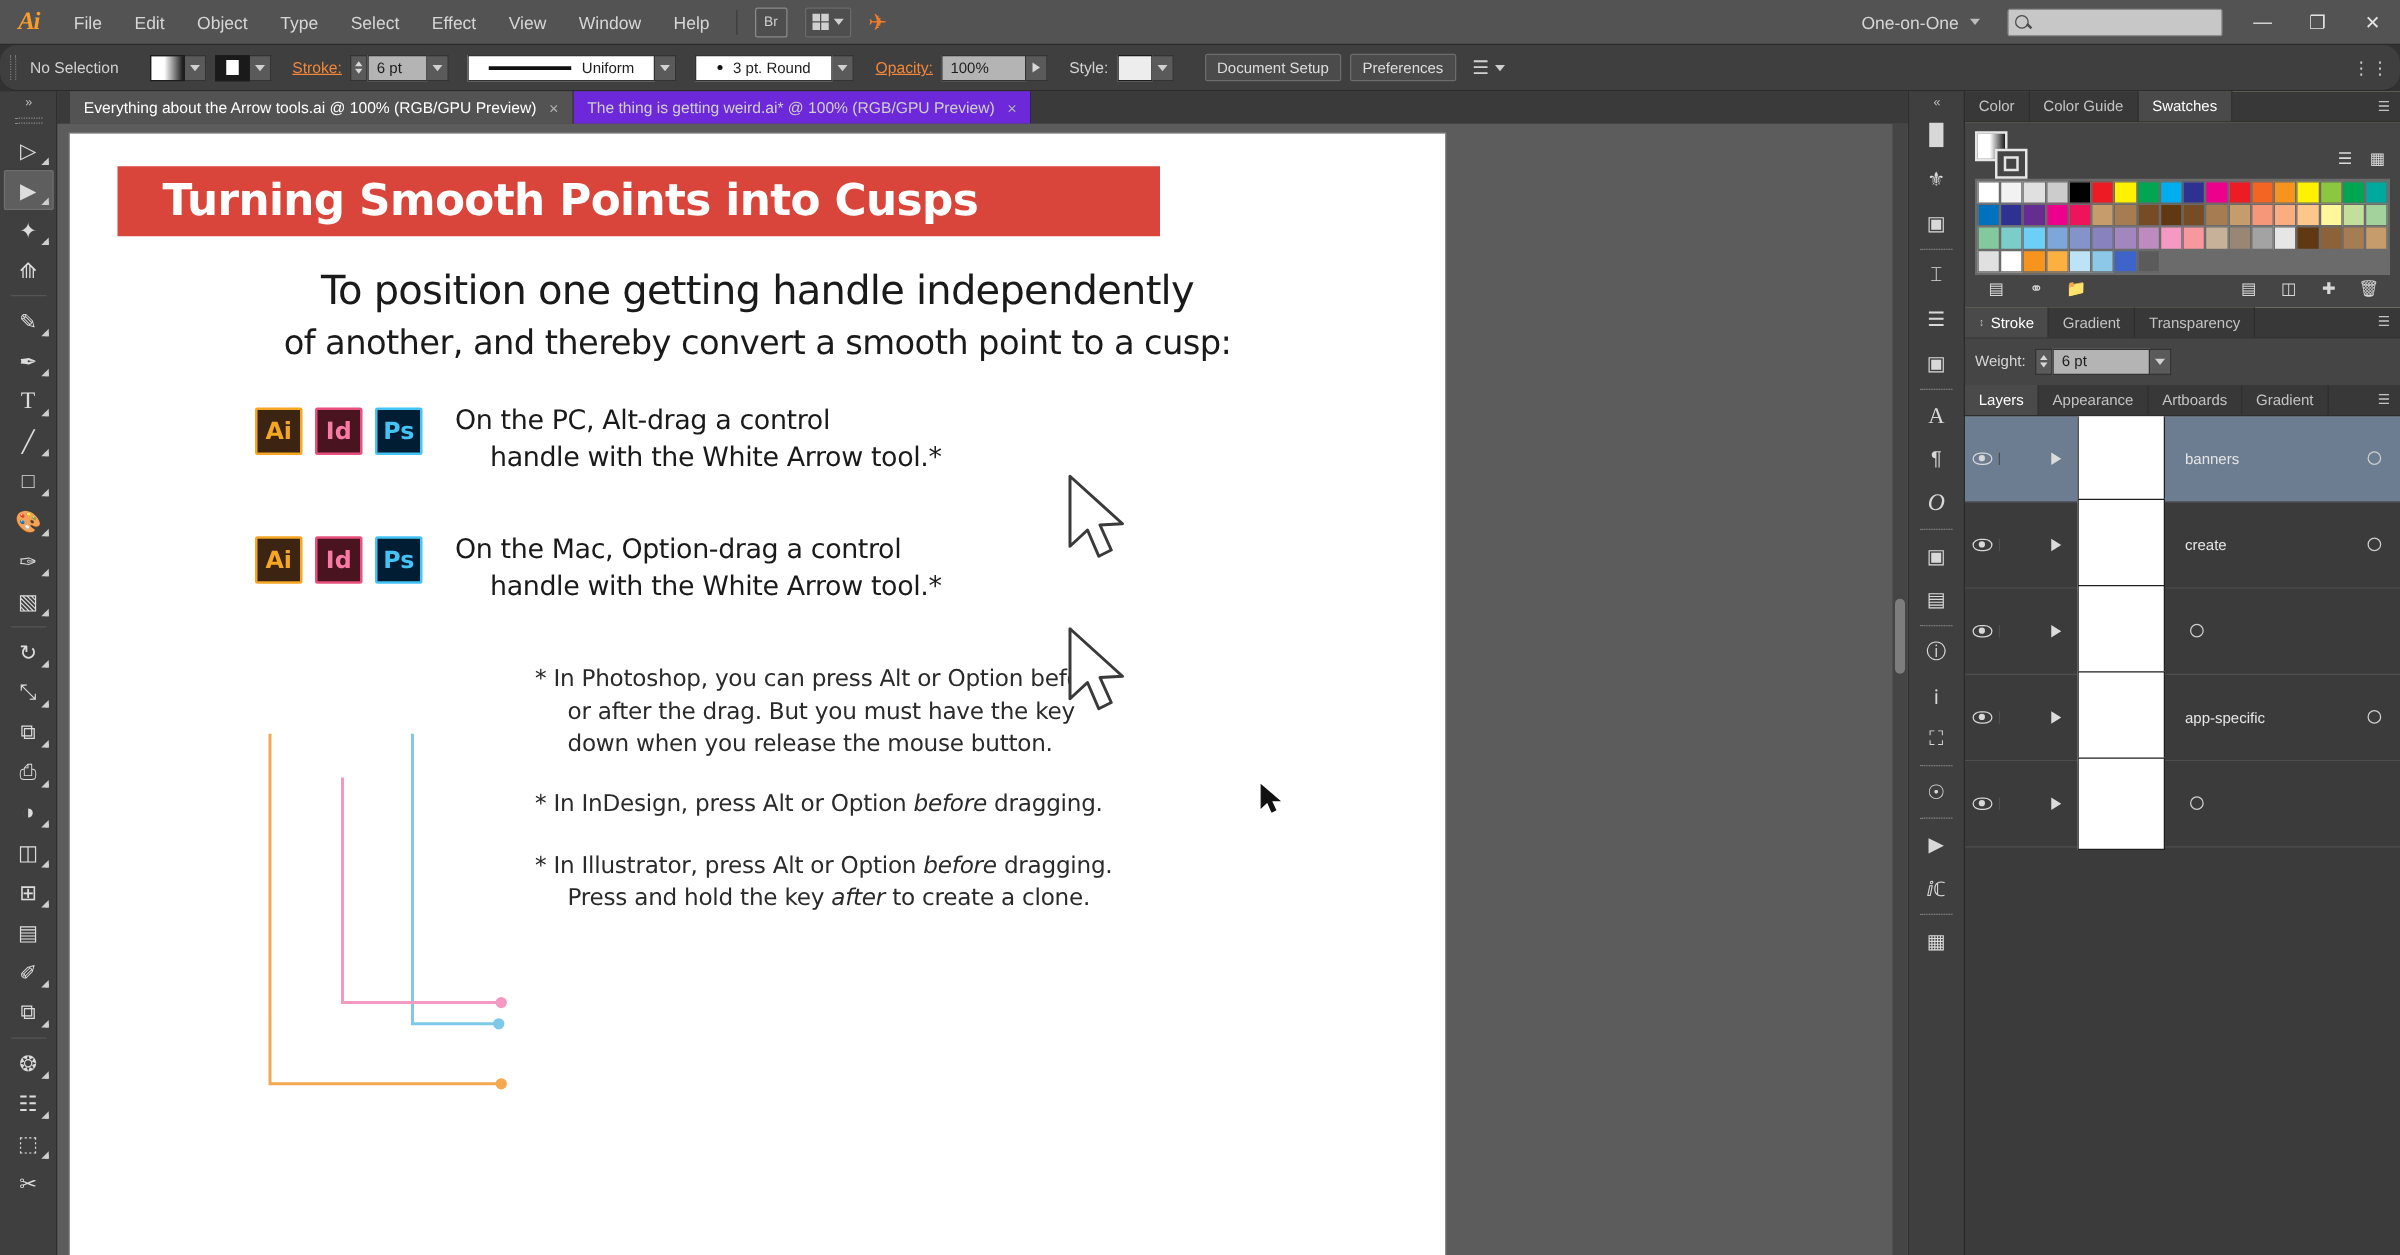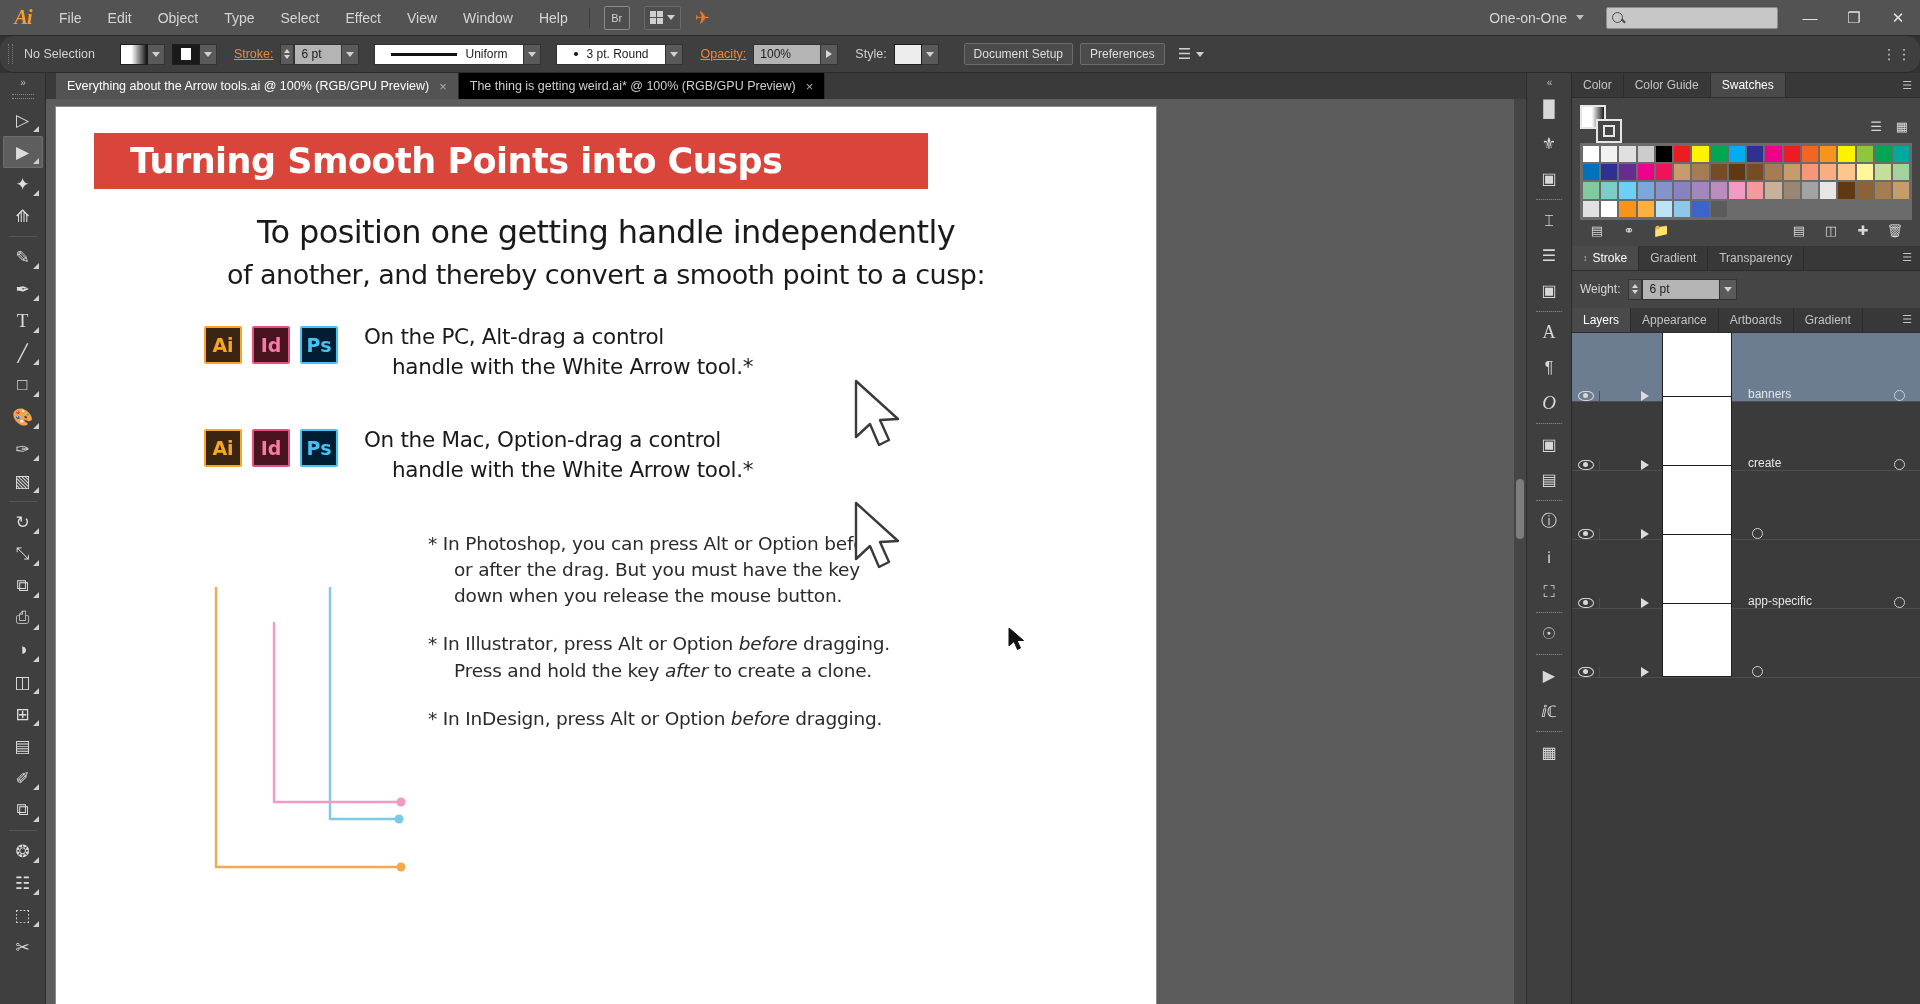--- a/index.html
+++ b/index.html
@@ -133,21 +133,21 @@
     border-left: 3px solid transparent; border-top: 3px solid transparent; border-bottom: 3px solid #cfcfcf;
     border-right: 3px solid #cfcfcf;
   }
   .tb-div { width: 28px; height: 1px; background: #565656; margin: 4px 0; flex: 0 0 1px; }
 
   
   .canvaswrap { flex: 1; position: relative; background: #4b4b4b; min-width: 0; display: flex; flex-direction: column; justify-content: flex-end; }
   .tabstrip { height: 26px; background: #3a3a3a; display: flex; align-items: flex-end; flex: 0 0 26px; padding-left: 10px; }
   .doctab {
     height: 26px; display: flex; align-items: center; gap: 10px; padding: 0 11px;
-    font-size: 12.5px; color: #cfcfcf; background: #000000; border-right: 1px solid #2c2c2c;
+    font-size: 12.5px; color: #cfcfcf; background: #6d28d9; border-right: 1px solid #2c2c2c;
     white-space: nowrap;
   }
   .doctab.active { background: #535353; color: #ffffff; }
   .tab-x { color: #b0b0b0; font-size: 13px; }
 
   .canvas {
     flex: 1; background: #5c5c5c; position: relative; overflow: hidden;
     display: flex; justify-content: flex-start;
   }
   .artboard {
@@ -242,21 +242,21 @@
   .sw-foot { height: 22px; background: #454545; display: flex; align-items: center; gap: 12px; padding: 0 7px; color: #d0d0d0; font-size: 12px; }
   .sw-foot .sp { margin-left: auto; }
 
   
   .stroke-panel { background: #454545; padding: 8px; display: flex; align-items: center; gap: 8px; }
   .stroke-lbl { color: #d6d6d6; font-size: 12px; }
 
   
   .layers-body { flex: 1; background: #3b3b3b; overflow: hidden; }
   .layer-row {
-    display: flex; align-items: flex-end; height: 69px; border-bottom: 1px solid #4e4e4e;
+    display: flex; align-items: center; height: 69px; border-bottom: 1px solid #4e4e4e;
     background: #3b3b3b;
   }
   .layer-row.selected { background: #6c7c91; }
   .eye-col { width: 28px; display: flex; align-items: center; justify-content: center; border-right: 1px solid #4e4e4e; }
   .lock-col { width: 26px; border-right: 1px solid #4e4e4e; }
   .color-bar { width: 6px; flex: 0 0 6px; }
   .tri-col { width: 26px; display: flex; align-items: center; justify-content: center; }
   .thumb-col { width: 78px; display: flex; align-items: center; justify-content: center; }
   .thumb {
     width: 70px; height: 74px; background: #fff; border: 1px solid #1f1f1f; position: relative; overflow: hidden;
@@ -482,25 +482,25 @@
             </div>
           </div>
 
           <div class="foot-wrap">
             <div class="foot">
               <span>* In Photoshop, you can press Alt or Option before</span>
               <span class="ind2">or after the drag. But you must have the key</span>
               <span class="ind2">down when you release the mouse button.</span>
             </div>
             <div class="foot">
+              <span>* In InDesign, press Alt or Option </span><i>before</i><span> dragging.</span>
+            </div>
+            <div class="foot">
               <span>* In Illustrator, press Alt or Option </span><i>before</i><span> dragging.</span>
               <span class="ind2"><span>Press and hold the key </span><i>after</i><span> to create a clone.</span></span>
-            </div>
-            <div class="foot">
-              <span>* In InDesign, press Alt or Option </span><i>before</i><span> dragging.</span>
             </div>
           </div>
 
           <svg class="connector" style="left:0;top:0;width:1100px;height:820px" viewBox="0 0 1100 820">
             <path d="M274,480 L274,712 L342,712" stroke="#7ec8e8" stroke-width="2.4" fill="none"></path>
             <circle cx="343" cy="712" r="4.5" fill="#7ec8e8"></circle>
             <path d="M218,480 L218,660 L344,660" stroke="#f49ac2" stroke-width="2.4" fill="none" transform="translate(0,35)"></path>
             <circle cx="345" cy="695" r="4.5" fill="#f49ac2" transform="translate(0,0)"></circle>
             <path d="M160,480 L160,760 L344,760" stroke="#f4a84f" stroke-width="2.4" fill="none"></path>
             <circle cx="345" cy="760" r="4.5" fill="#f4a84f"></circle>

